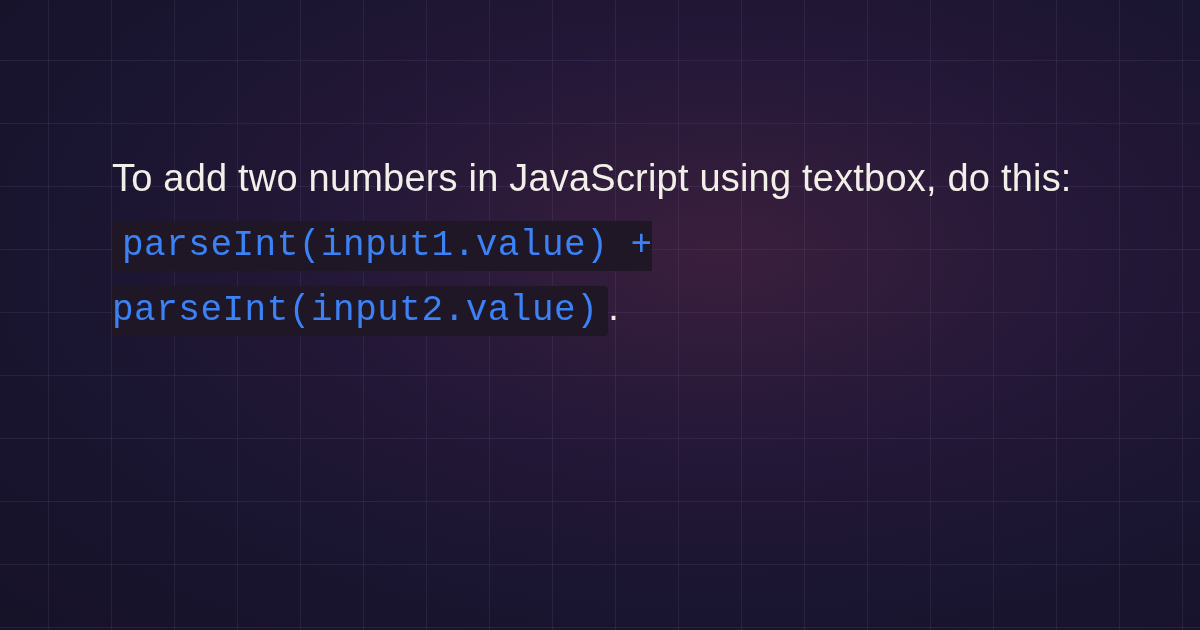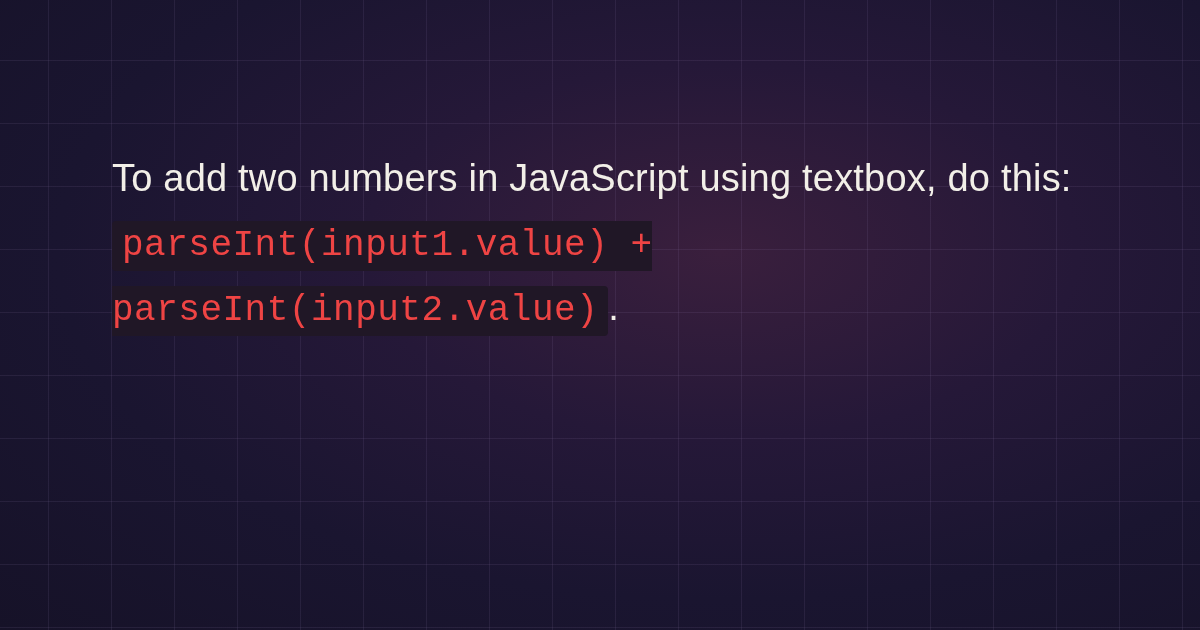--- a/index.html
+++ b/index.html
@@ -35,21 +35,21 @@
       width: 980px;
       color: #f2efe8;
       font-size: 38px;
       line-height: 1.68;
       font-weight: 400;
       letter-spacing: 0.2px;
     }
     .code {
       font-family: "SFMono-Regular", Consolas, "Liberation Mono", Menlo, Courier, monospace;
       background: #201726;
-      color: #ef4444;
+      color: #3b82f6;
       padding: 4px 10px 5px 10px;
       border-radius: 4px;
       font-size: 36px;
       font-weight: 400;
       letter-spacing: 0.5px;
     }
   </style>
 </head>
 <body>
 

